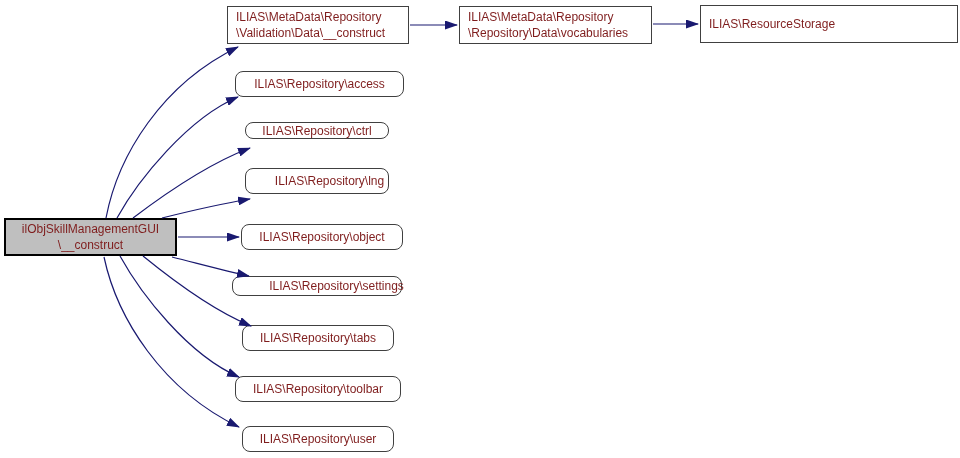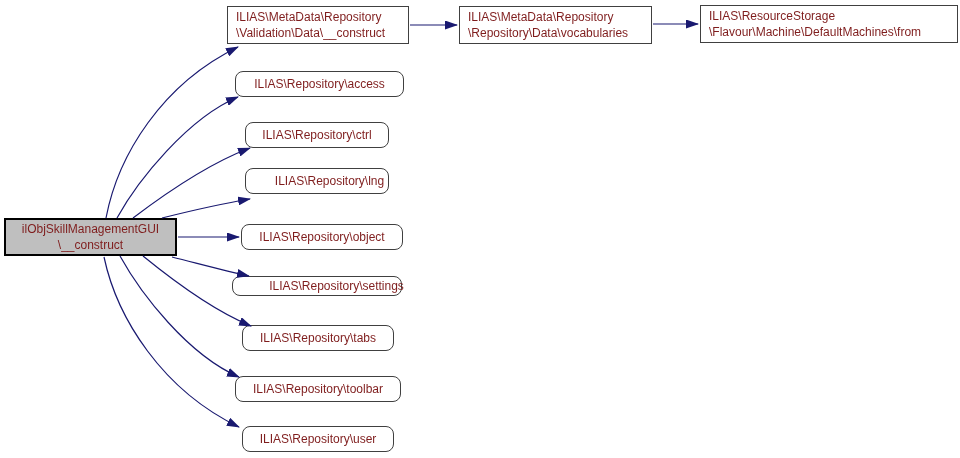--- a/index.html
+++ b/index.html
@@ -65,28 +65,27 @@
     <span>\Validation\Data\__construct</span>
   </div>
 
   <div class="node two-line" style="left:459px; top:6px; width:193px; height:38px;">
     <span>ILIAS\MetaData\Repository</span>
     <span>\Repository\Data\vocabularies</span>
   </div>
 
   <div class="node two-line" style="left:700px; top:5px; width:258px; height:38px;">
     <span>ILIAS\ResourceStorage</span>
-    <span>\Flavour\Machine\DefaultMachines\from</span>
   </div>
 
   <div class="node single" style="left:235px; top:71px;  width:169px; height:26px;">
     <span>ILIAS\Repository\access</span>
   </div>
 
-  <div class="node single" style="left:245px; top:122px; width:144px; height:26px;">
+  <div class="node single" style="left:245px; top:122px; width:144px; height:17px;">
     <span>ILIAS\Repository\ctrl</span>
   </div>
 
   <div class="node single" style="left:245px; top:168px; width:144px; height:26px;padding-left:25px;">
     <span>ILIAS\Repository\lng</span>
   </div>
 
   <div class="node single" style="left:241px; top:224px; width:162px; height:26px;">
     <span>ILIAS\Repository\object</span>
   </div>

